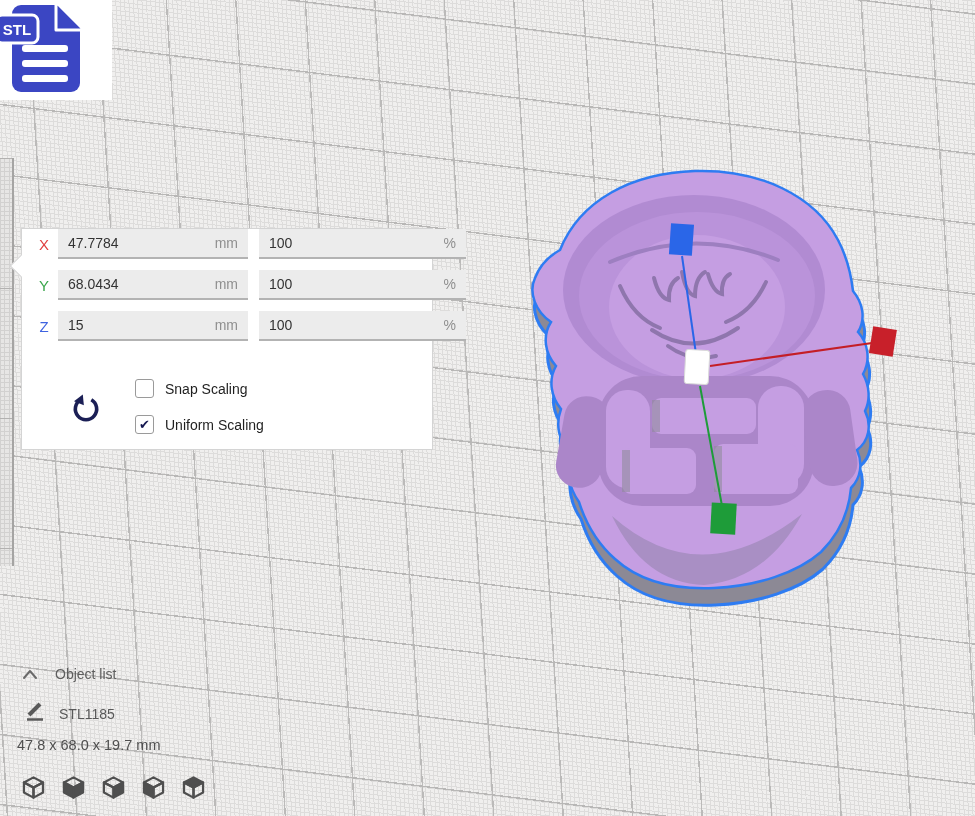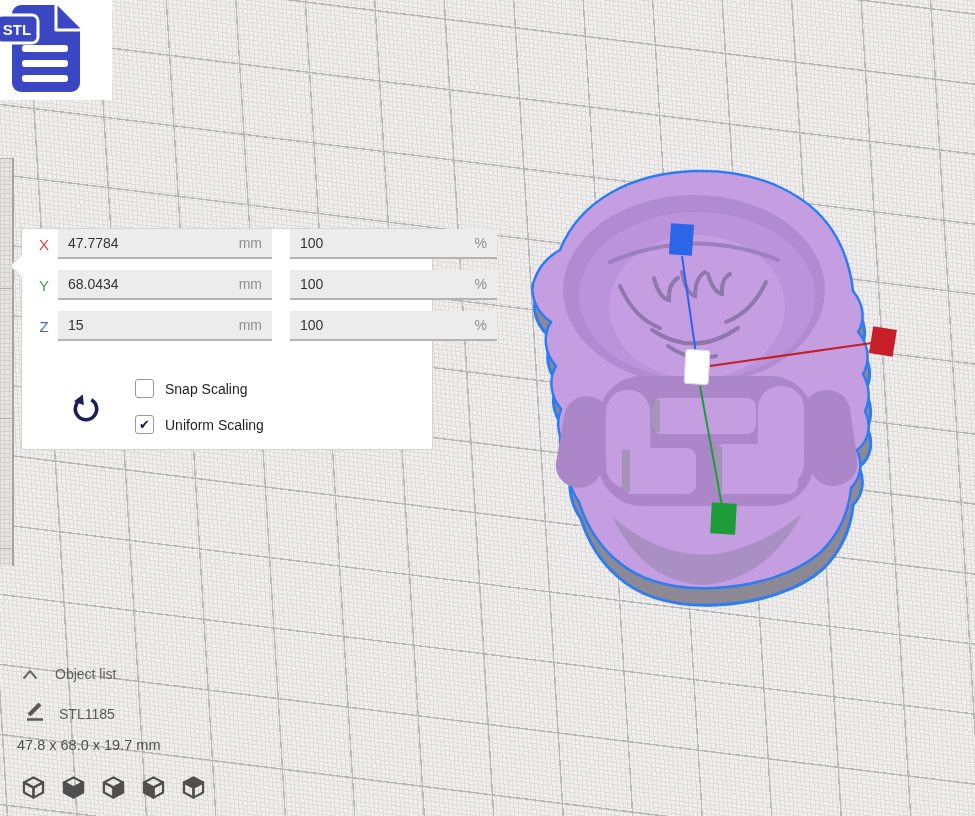--- a/index.html
+++ b/index.html
@@ -41,22 +41,22 @@
     transform:rotate(45deg);
   }
   .axis-row{display:flex;align-items:center;margin:0 12px 11px 14px;height:30px;}
   .axis-row:first-of-type{margin-top:19px;}
   .axis-label{width:16px;font-size:15px;text-align:center;flex:none;}
   .ax-x{color:#e04040}.ax-y{color:#3aa64b}.ax-z{color:#3f63e0}
   .field{
     display:flex;align-items:center;background:#ececec;border-bottom:2px solid #b3b3b3;
     height:30px;box-sizing:border-box;
   }
-  .field.mm{width:214px;margin-left:6px;}
-  .field.pct{width:207px;margin-left:18px;}
+  .field.mm{width:190px;margin-left:6px;}
+  .field.pct{width:207px;margin-left:11px;}
   .field input{
     flex:1;min-width:0;background:transparent;border:none;outline:none;
     font-family:"Liberation Sans","DejaVu Sans",sans-serif;font-size:14px;color:#333;
     padding:0 4px 0 10px;
   }
   .unit{color:#8f8f8f;font-size:14px;padding-right:10px;flex:none;}
   .check-col{position:absolute;left:113px;top:150px;}
   .check-row{display:flex;align-items:center;margin-bottom:17px;cursor:default;}
   .checkbox{
     width:17px;height:17px;background:#fff;border:1px solid #9a9a9a;border-radius:3px;

